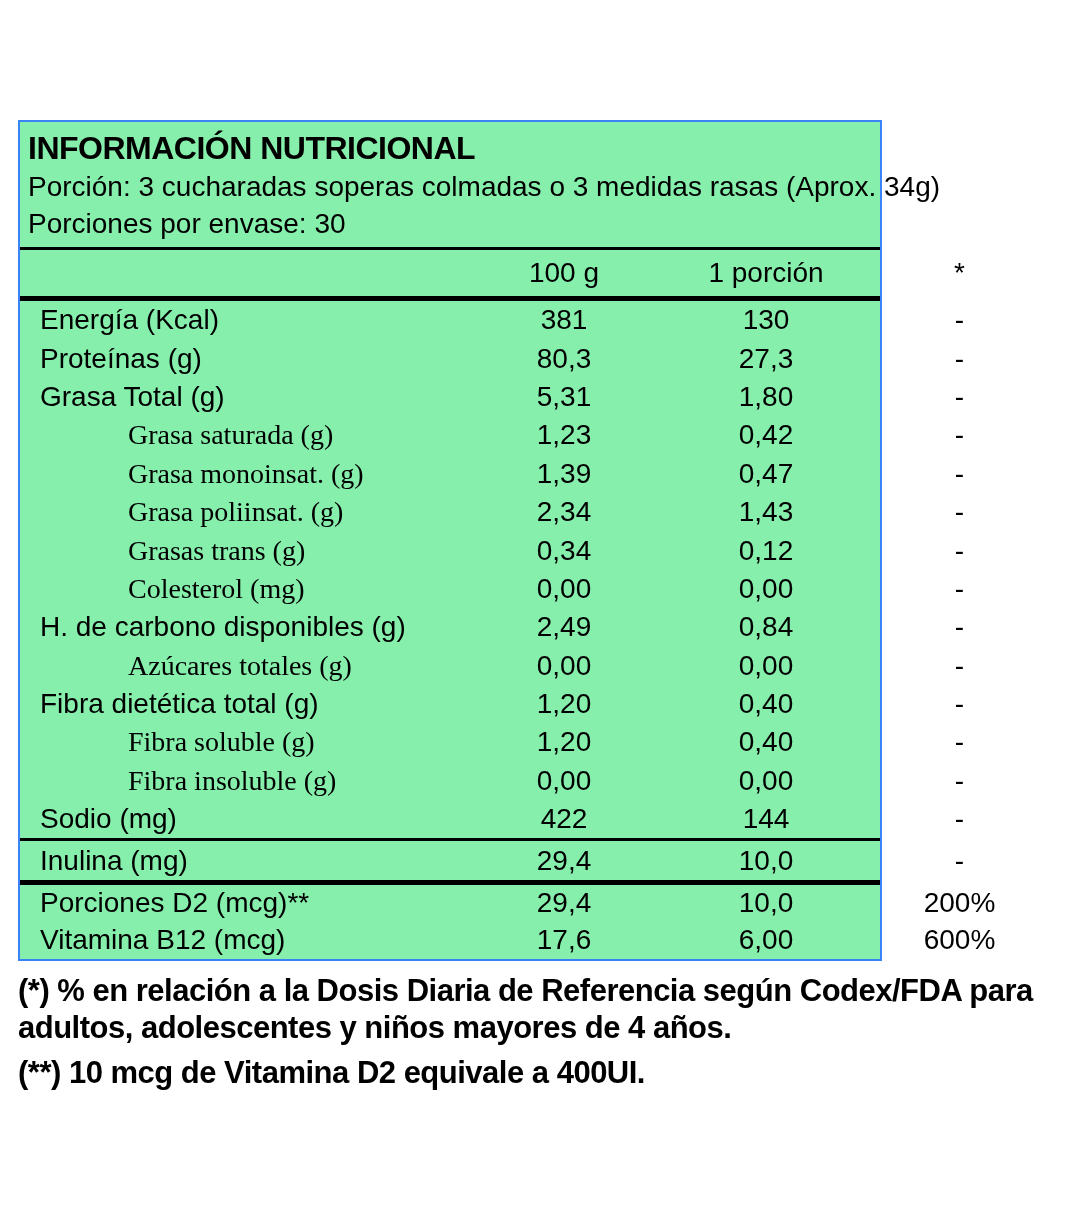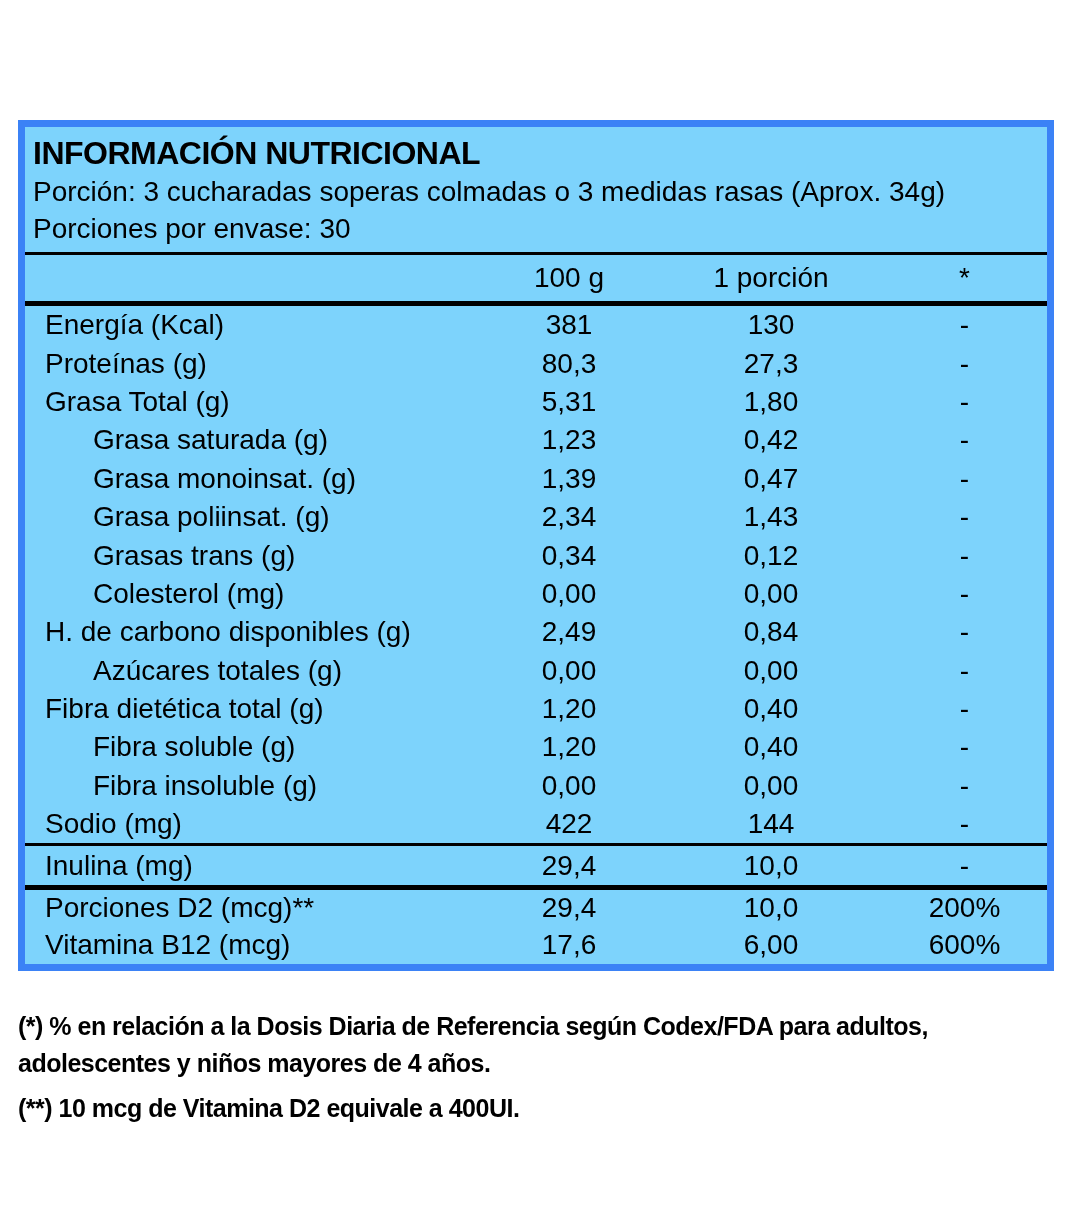--- a/index.html
+++ b/index.html
@@ -6,23 +6,23 @@
   html, body {
     margin: 0; padding: 0;
     width: 1080px; height: 1224px;
     background: #ffffff; color: #000000;
     font-family: "Liberation Sans", sans-serif;
     position: relative;
   }
   .panel {
     position: absolute;
     left: 18px; top: 120px;
-    width: 1036px;
-    border: 7px solid #3b82f6;
-    background: #7dd3fc;
+    width: 864px;
+    border: 2px solid #3b82f6;
+    background: #86efac;
   }
   .panel-header { padding: 6px 8px 5px 8px; }
   .panel-title {
     font-size: 32px; font-weight: bold; letter-spacing: -0.5px;
     line-height: 40px; white-space: nowrap;
   }
   .serving-line {
     font-size: 28px; line-height: 37px; white-space: nowrap;
   }
   .divider { height: 3px; background: #000; }
@@ -30,28 +30,28 @@
   .grid-row {
     display: grid;
     grid-template-columns: 445px 198px 206px 181px;
     align-items: center;
     font-size: 28px;
   }
   .colhead-row { height: 46px; }
   .body-row { height: 38.4px; }
   .vit-row { height: 37px; }
   .cell-label { padding-left: 20px; white-space: nowrap; }
-  .cell-label.indent { padding-left: 68px; }
+  .cell-label.indent { padding-left: 108px; font-family: Liberation Serif, serif; }
   .cell-num { text-align: center; white-space: nowrap; }
   .footnotes {
     position: absolute;
-    left: 18px; top: 1008px;
+    left: 18px; top: 972px;
     width: 1044px;
     font-weight: bold;
-    font-size: 25px;
+    font-size: 31px;
     letter-spacing: -0.5px;
     line-height: 37px;
   }
   .footnote { margin: 0; }
   .footnote + .footnote { margin-top: 8px; }
 </style>
 </head>
 <body>
 
 <div class="panel">

